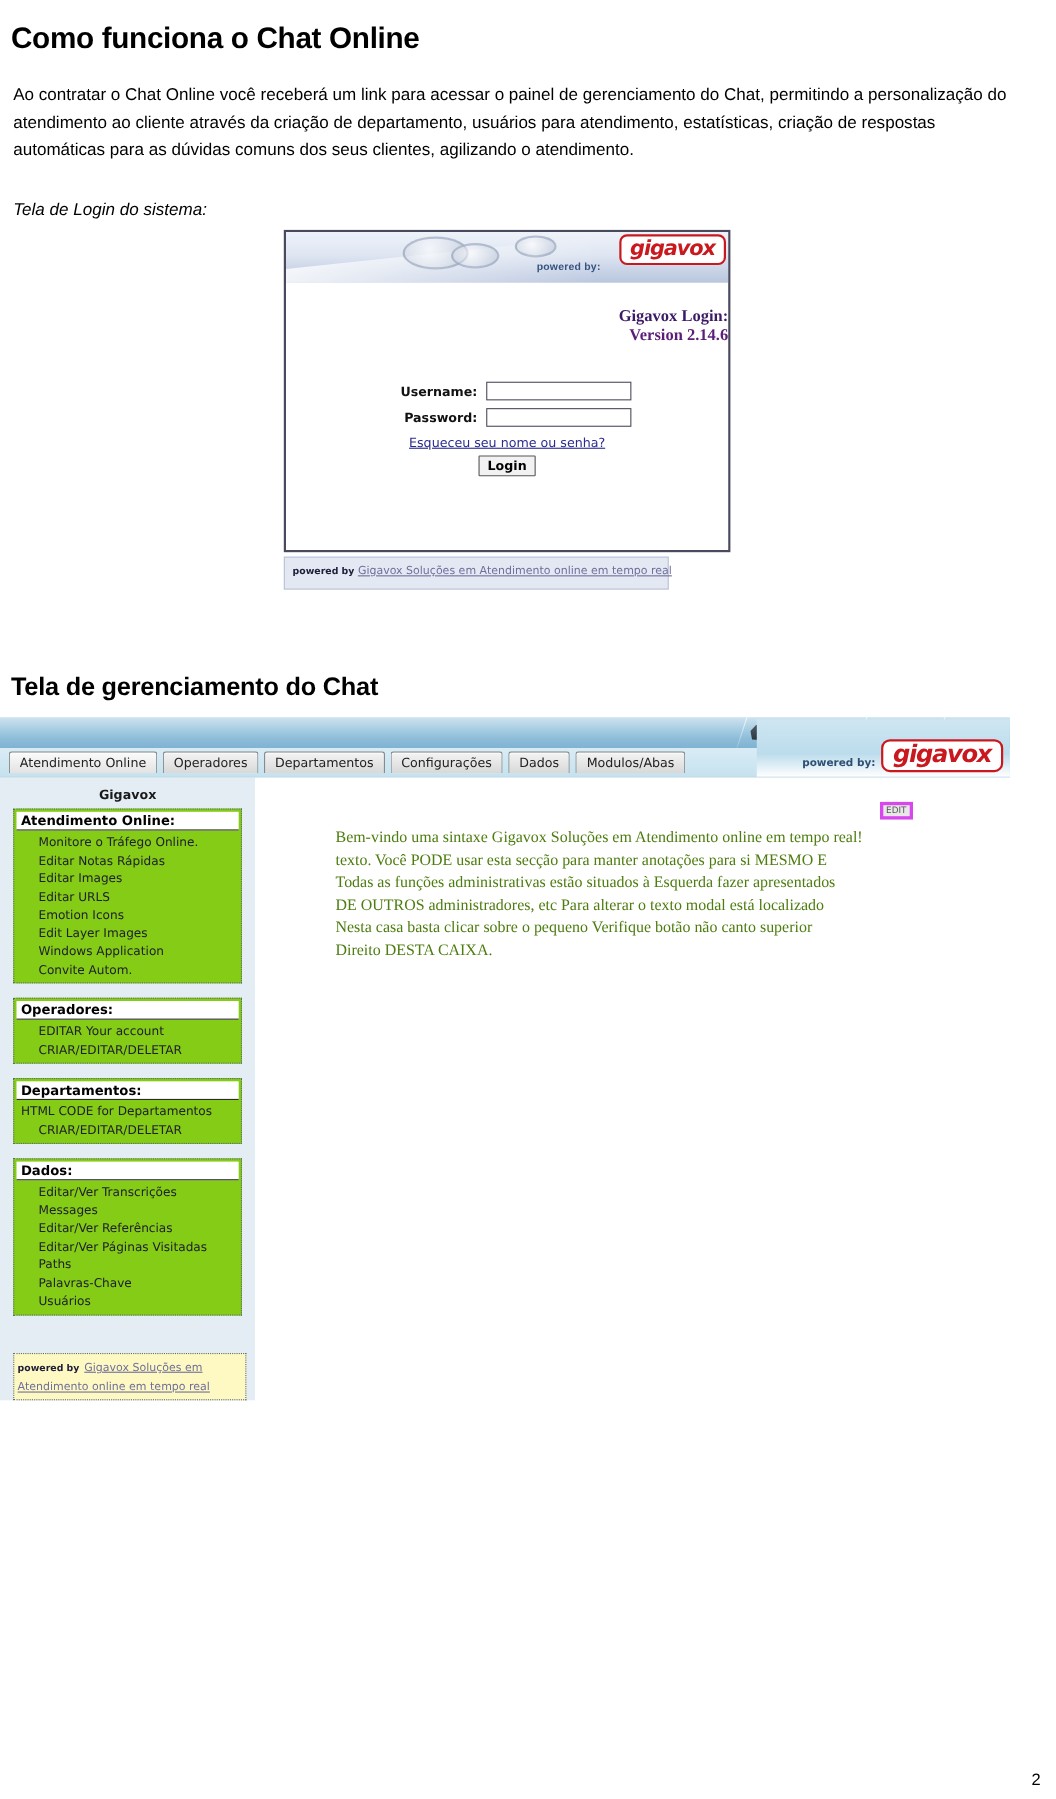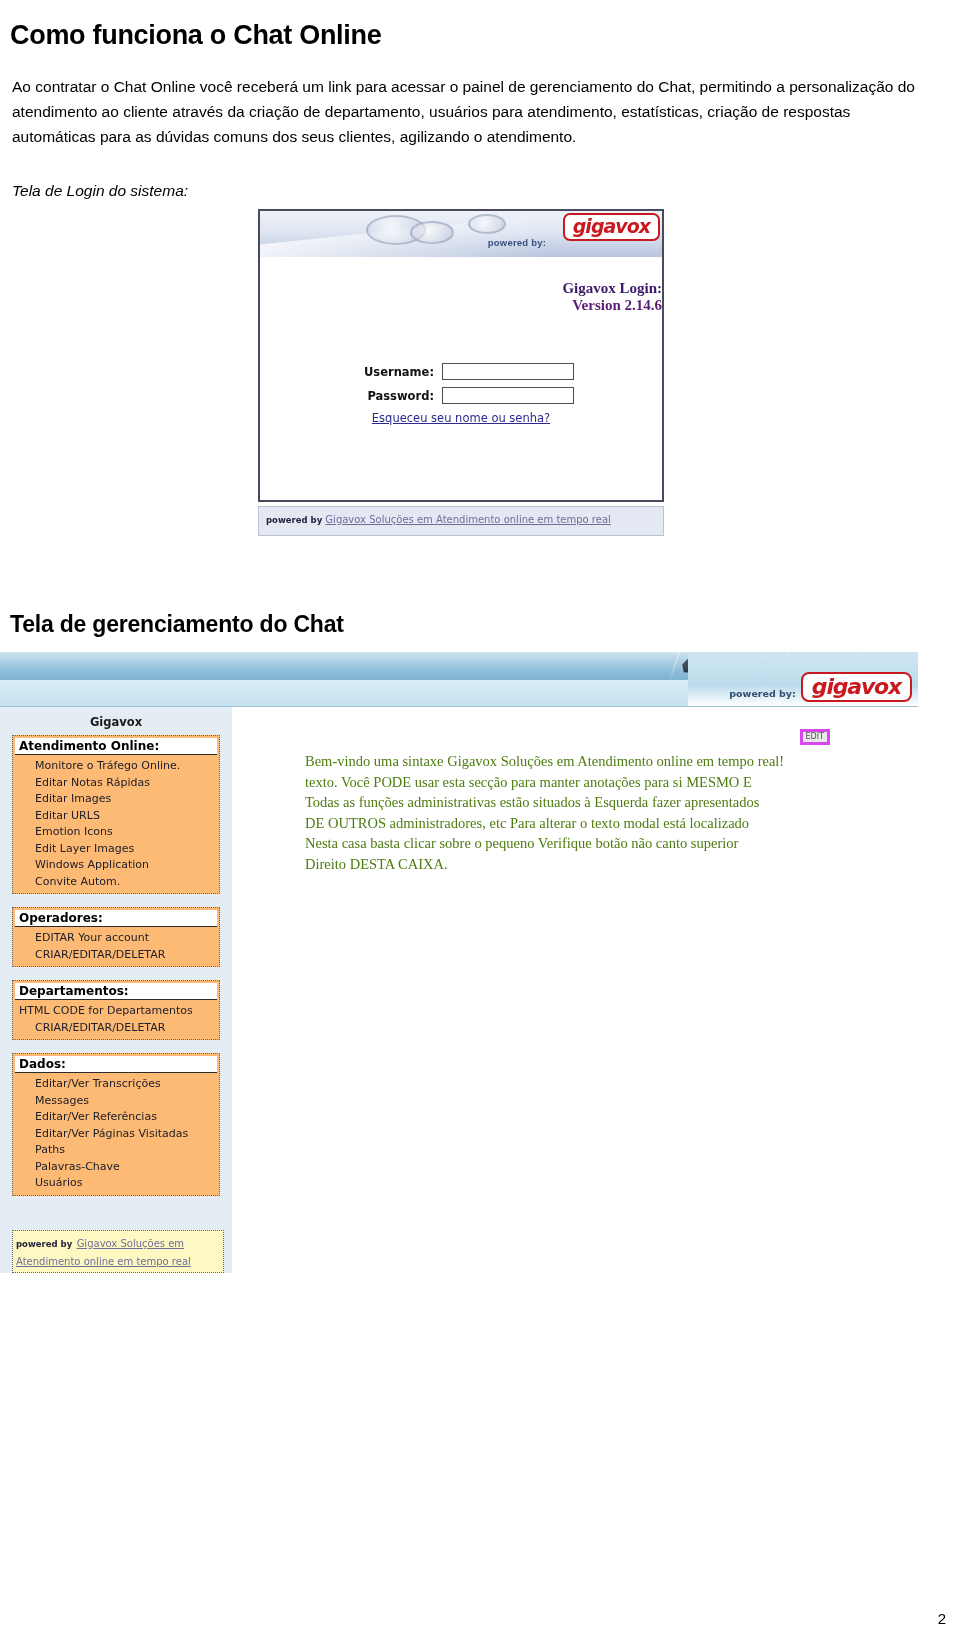--- a/index.html
+++ b/index.html
@@ -81,21 +81,21 @@
     line-height:1;
   }
   .login-body{ position:relative; background:#ffffff; height:243px;}
   .login-heading{
     text-align:right; margin-top:23px;
     font-family:"Liberation Serif", serif;
     font-weight:bold; font-size:15px; color:#3b1a66;
     line-height:17px;
   }
   .login-heading .ver{ color:#5c1d78; }
-  .login-form{ margin-top:49px; }
+  .login-form{ margin-top:33px; }
   .form-row{
     display:flex; align-items:center; justify-content:center;
     margin-bottom:7px;
   }
   .form-row label{
     width:86px; text-align:right; padding-right:8px;
     font-size:11.5px; font-weight:bold; color:#111;
     font-family:"DejaVu Sans", sans-serif;
   }
   .form-row input{
@@ -110,21 +110,21 @@
   .login-btn-wrap{ text-align:center; margin-top:5px;}
   .login-btn{
     font-family:"DejaVu Sans", sans-serif;
     font-weight:bold; font-size:11.5px;
     padding:1px 7px 2px 7px;
     border:1px solid #555; background:#f2f2f2; color:#000;
     border-radius:1px;
   }
   .login-footer{
     position:absolute; left:1px; top:297px;
-    width:406px; height:30px;
+    width:350px; height:30px;
     border:1px solid #b9c2d4;
     background:#e3e8f3;
     box-sizing:border-box;
   }
   .login-footer-text{
     position:absolute; left:7px; top:7px;
     font-size:10px; color:#6f6f9a;
     font-family:"DejaVu Sans", sans-serif; white-space:nowrap;
   }
   .login-footer-text b{ color:#1f1f3a; font-size:8.5px;}
@@ -235,21 +235,21 @@
     background:#e4edf4;
   }
   .sidebar-brand{
     text-align:center; padding:8px 0 6px 0;
     font-size:11.5px; color:#1a1a1a; font-weight:bold;
     font-family:"DejaVu Sans", sans-serif;
   }
   .side-group{
     margin:0 12px 13px 12px;
     border:1px dotted #5b6a7a;
-    background:#fdba74;
+    background:#84cc16;
     padding:0 0 3px 0;
   }
   .side-group-title{
     background:#ffffff;
     border-bottom:1px solid #2b2b2b;
     font-size:12px; font-weight:bold; color:#000;
     font-family:"DejaVu Sans", sans-serif;
     padding:1px 0 1px 4px;
     margin:2px 2px 3px 2px;
   }
@@ -334,20 +334,23 @@
       <div class="login-form">
         <div class="form-row">
           <label>Username:</label>
           <input type="text" value="" placeholder="" style="">
         </div>
         <div class="form-row">
           <label>Password:</label>
           <input type="password" value="" placeholder="" style="">
         </div>
         <a href="#" class="forgot-link">Esqueceu seu nome ou senha?</a>
+        <div class="login-btn-wrap">
+          <button class="login-btn">Login</button>
+        </div>
       </div>
     </div>
   </div>
 
   <div class="login-footer">
     <div class="login-footer-text">
       <b>powered by</b>
       <u>Gigavox Soluções em Atendimento online em tempo real</u>
     </div>
   </div>
@@ -369,20 +372,28 @@
       </div>
       <span class="tb-sep"></span>
       <div class="tb-item">
         <span class="icon-exit">✕</span>
         <span class="lbl">Sair</span>
       </div>
     </div>
   </div>
 
   <div class="mgmt-tabs-strip">
+    <div class="tabs-row">
+      <div class="tab first">Atendimento Online</div>
+      <div class="tab">Operadores</div>
+      <div class="tab">Departamentos</div>
+      <div class="tab">Configurações</div>
+      <div class="tab">Dados</div>
+      <div class="tab">Modulos/Abas</div>
+    </div>
     <div class="mgmt-logo-area">
       <span class="mgmt-powered">powered by:</span>
       <span class="mgmt-gigavox">gigavox</span>
     </div>
   </div>
 
   <div class="mgmt-body">
 
     <div class="sidebar">
       <div class="sidebar-brand">Gigavox</div>

